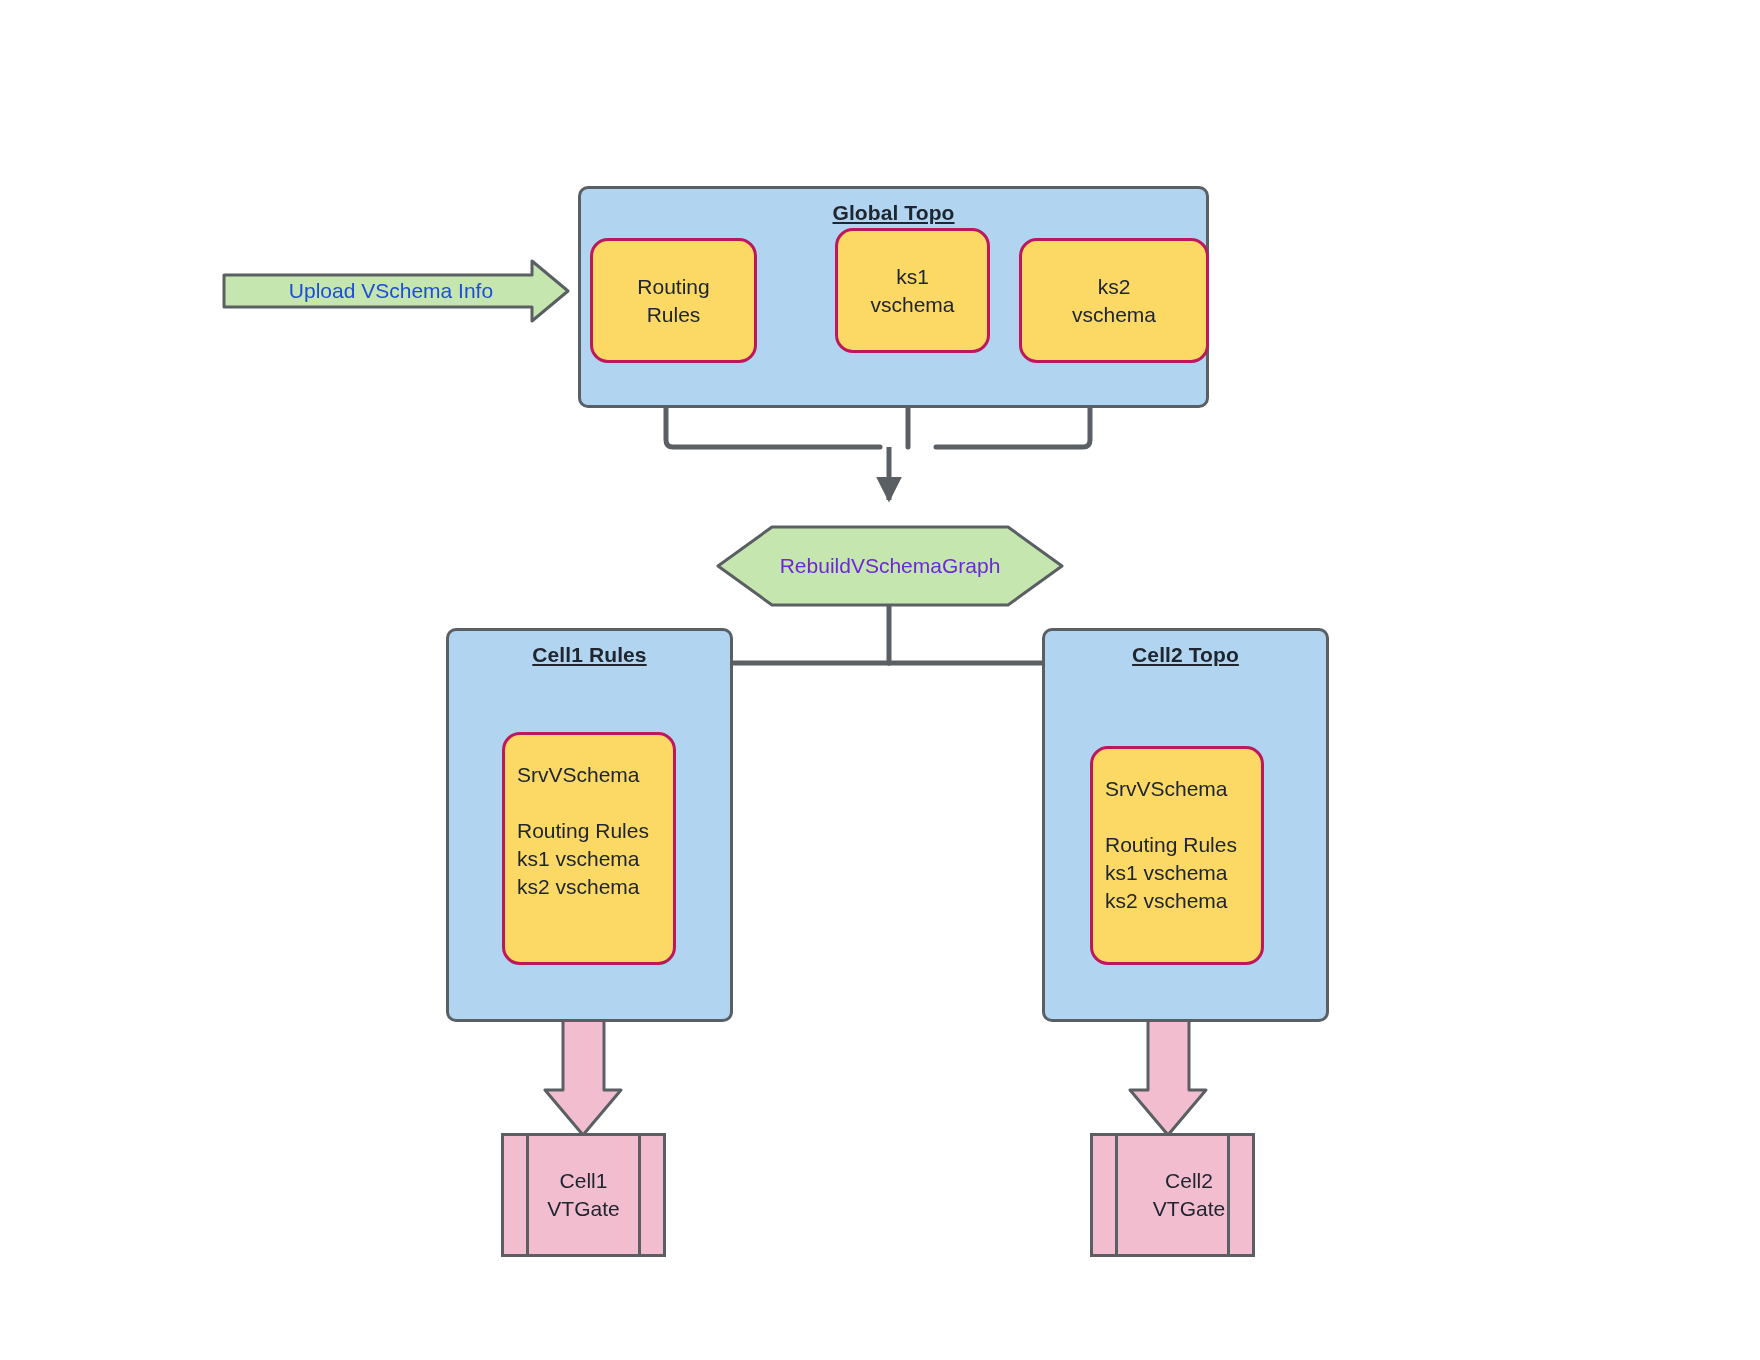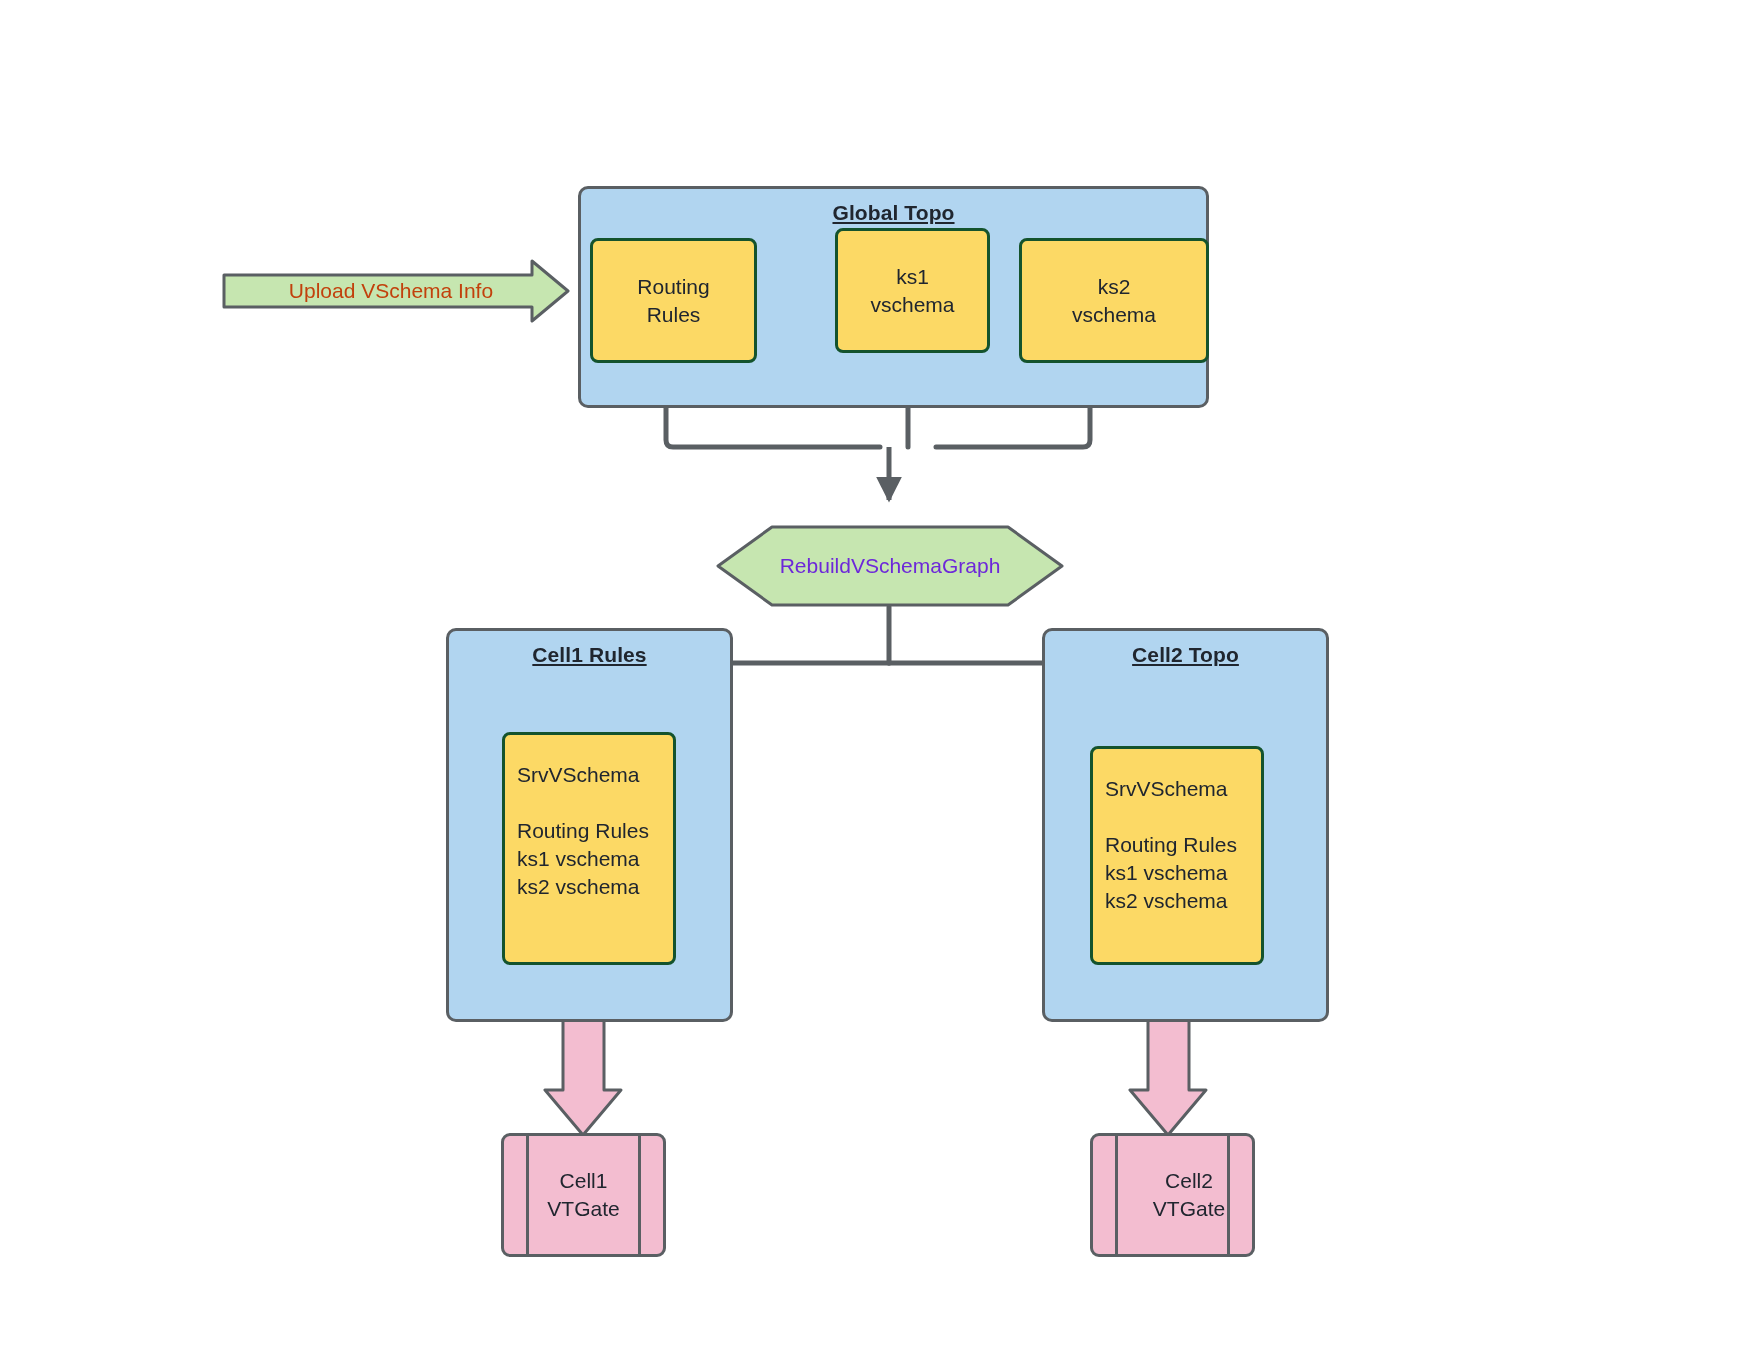--- a/index.html
+++ b/index.html
@@ -48,40 +48,40 @@
     font-weight: bold;
     color: #20262f;
     margin-top: 12px;
     letter-spacing: 0.1px;
     text-decoration: underline;
   }
 
   
   .yellow-box {
     background: #fcd965;
-    border: 3px solid #14532d;
-    border-radius: 8px;
+    border: 3px solid #be185d;
+    border-radius: 18px;
     font-size: 21px;
     line-height: 1.33;
     color: #20262f;
   }
   .yellow-box.centered { align-items: center; justify-content: center; }
   .yellow-box.lefted {
     align-items: flex-start;
     justify-content: flex-start;
     text-align: left;
     padding: 26px 0 0 12px;
   }
   .yellow-box .lines { white-space: pre-line; }
 
   
   .vtgate-box {
     background: #f3bdd0;
     border: 3px solid #5a5f63;
-    border-radius: 9px;
+    border-radius: 0;
     font-size: 21px;
     line-height: 1.35;
     color: #20262f;
   }
   .vtgate-box::before,
   .vtgate-box::after {
     content: "";
     position: absolute;
     top: -3px;
     bottom: -3px;
@@ -110,21 +110,21 @@
   
   .arrow-callout { position: absolute; }
   .arrow-callout .callout-label {
     position: absolute;
     left: 0; top: 0; bottom: 0;
     right: 38px;
     display: flex;
     align-items: center;
     justify-content: center;
     font-size: 21px;
-    color: #c2410c;
+    color: #1d4ed8;
     margin-left: 28px;
   }
 </style>
 </head>
 <body>
 
 <div id="canvas">
 
   <svg id="edge-layer" viewBox="0 0 1760 1360" width="1760" height="1360">
     <defs>

